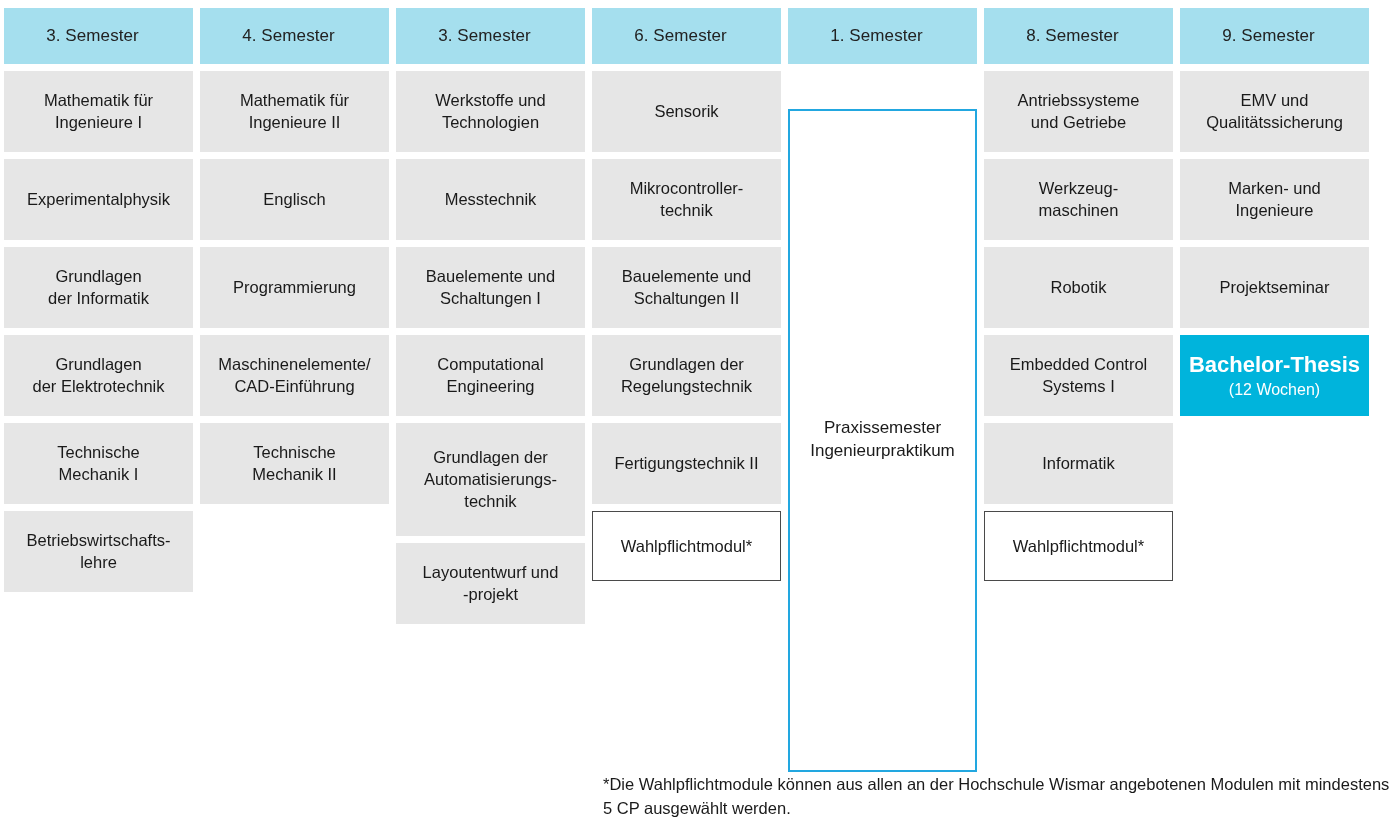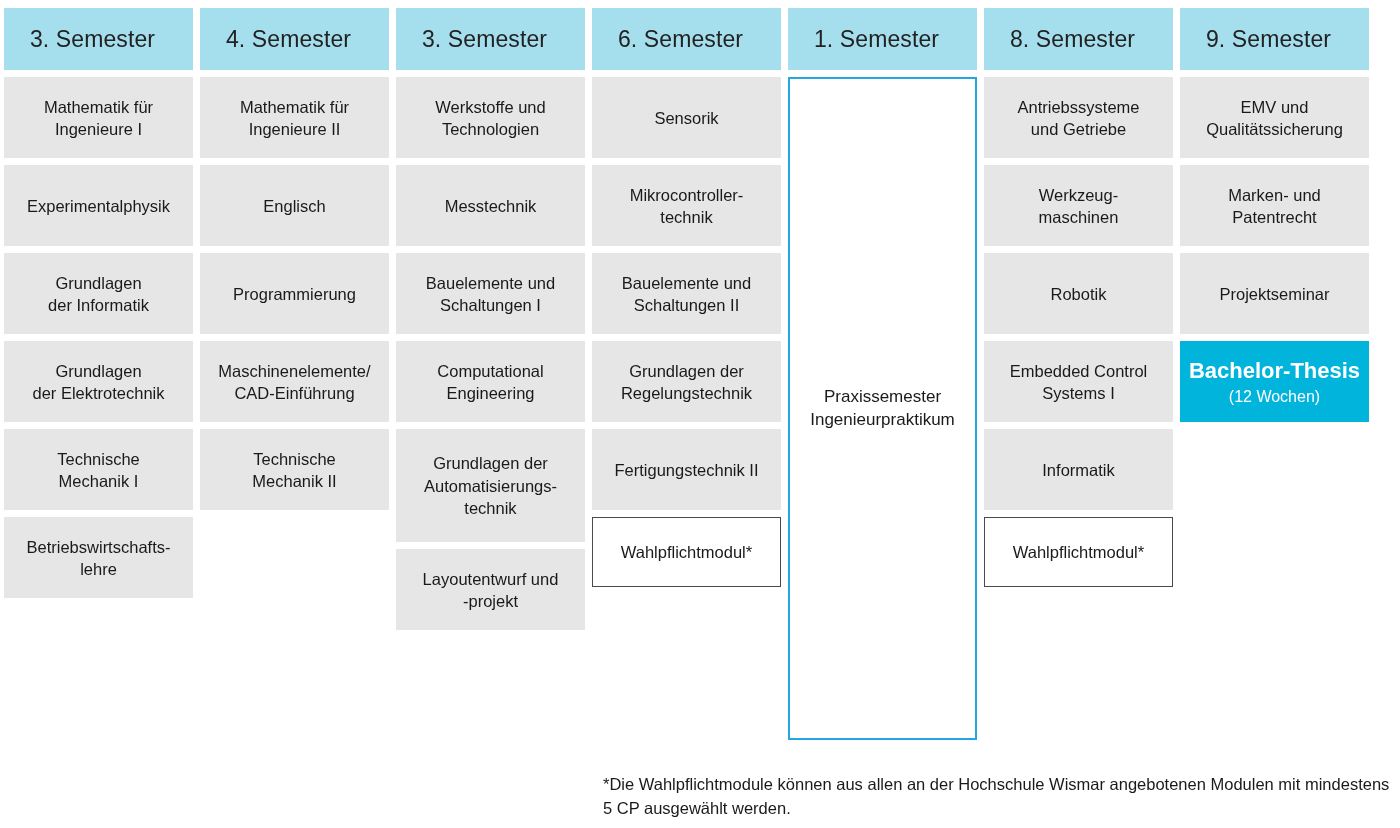--- a/index.html
+++ b/index.html
@@ -29,21 +29,21 @@
   .column {
     width: 189px;
     display: flex;
     flex-direction: column;
     gap: 7px;
     position: relative;
   }
   .sem-header {
     background: #a5dfee;
     color: #222;
-    font-size: 23px;
+    font-size: 17px;
     text-align: center;
     padding: 19px 16px 18px 4px;
     line-height: 1.1;
     letter-spacing: 0.1px;
   }
   .module {
     background: #e6e6e6;
     color: #1a1a1a;
     font-size: 16.5px;
     line-height: 1.35;
@@ -74,20 +74,21 @@
   }
   .module.thesis .thesis-sub {
     display: block;
     font-size: 16px;
   }
   .module.practical {
     background: #ffffff;
     border: 2px solid #22a7e0;
     min-height: 663px;
     font-size: 17px;
+    margin-top: 38px;
   }
   .footnote {
     position: absolute;
     left: 603px;
     top: 766px;
     width: 790px;
     font-size: 16.5px;
     line-height: 1.45;
     color: #1a1a1a;
     margin-top: 7px;
@@ -165,19 +166,19 @@
         <div class="module">Embedded Control
 Systems I</div>
         <div class="module">Informatik</div>
         <div class="module elective">Wahlpflichtmodul*</div>
       </div>
       <div class="column">
         <div class="sem-header">9. Semester</div>
         <div class="module">EMV und
 Qualitätssicherung</div>
         <div class="module">Marken- und
-Patentrecht</div>
+Ingenieure</div>
         <div class="module">Projektseminar</div>
         <div class="module thesis"><div><span class="thesis-title">Bachelor-Thesis</span><span class="thesis-sub">(12 Wochen)</span></div></div>
       </div>
     </div>
   <div class="footnote">*Die Wahlpflichtmodule können aus allen an der Hochschule Wismar angebotenen Modulen mit mindestens 5 CP ausgewählt werden.</div>
 </div>
 
 </body></html>

